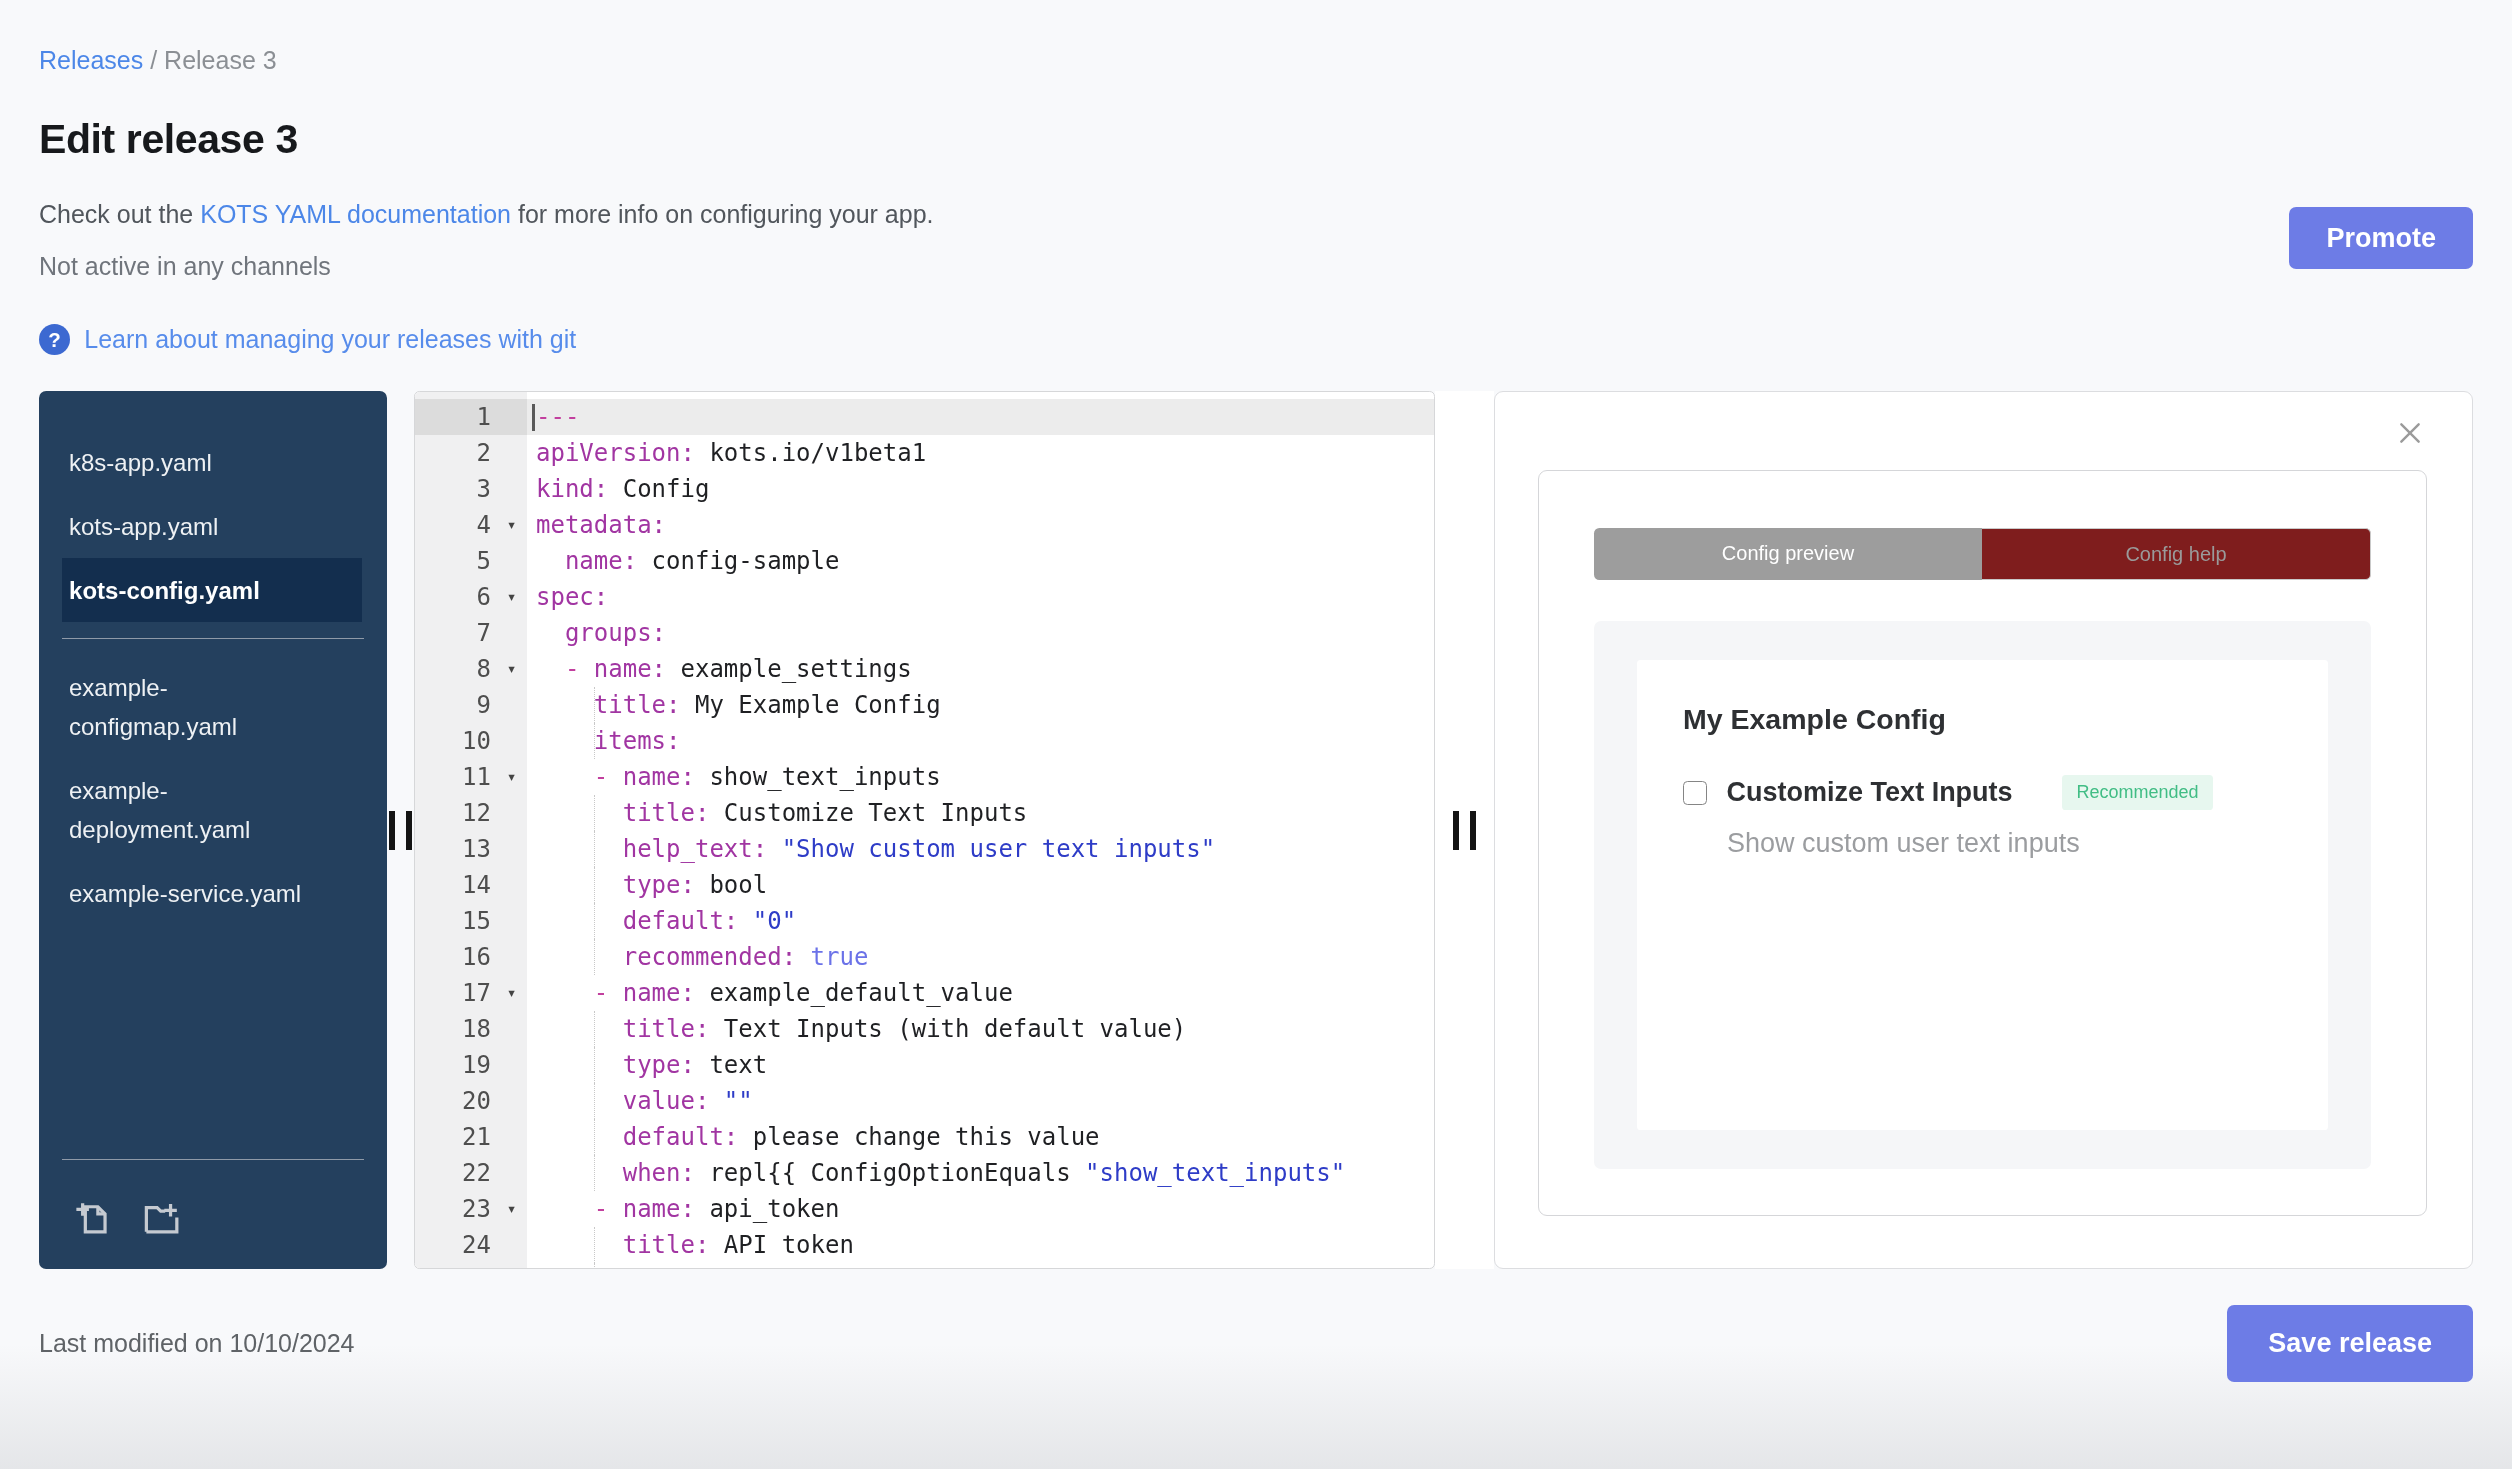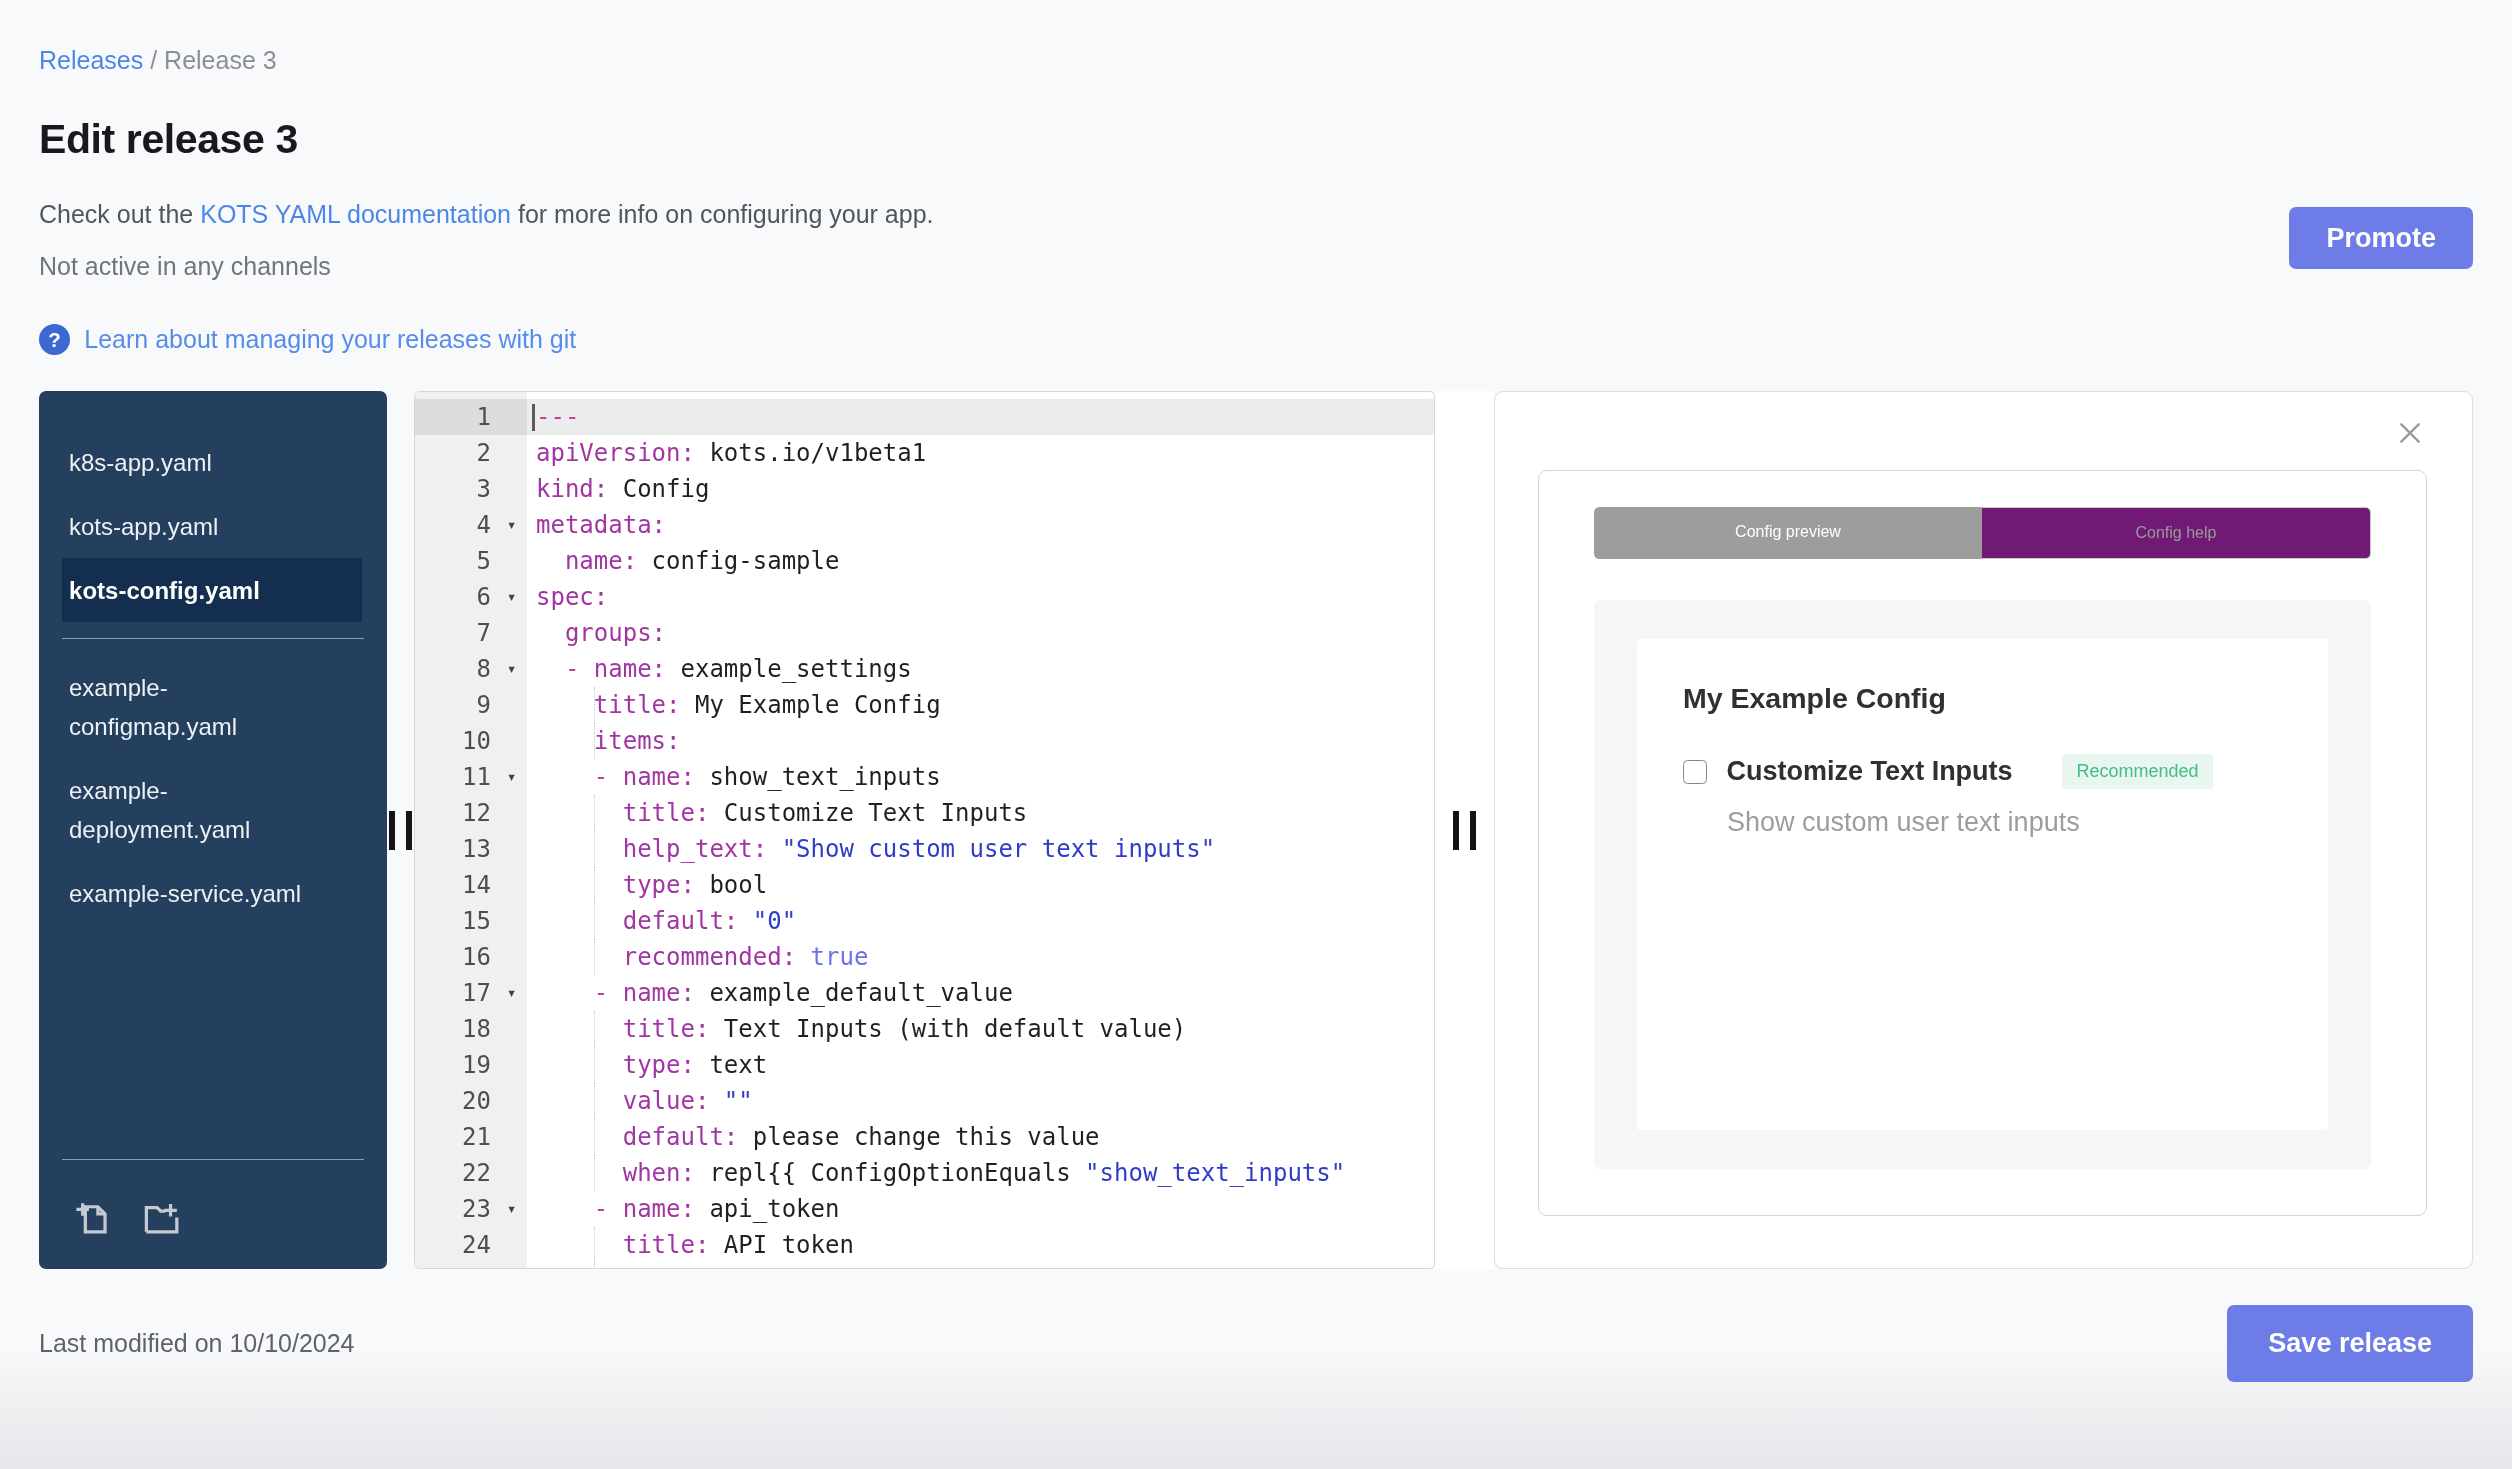--- a/index.html
+++ b/index.html
@@ -74,24 +74,24 @@
   .tk-str  { color:var(--ystr,#2e3cc7); }
   .tk-bool { color:var(--ybool,#6b72e8); }
 
   
   .panel { width:979px; background:#fff; border:0.9px solid #dcdde0; border-radius:9px;
     position:relative; padding:78px 45px 52px 43px; display:flex; flex-direction:column; flex-shrink:0; }
   .close-x { position:absolute; top:25px; right:46px; width:32px; height:32px; cursor:pointer; }
   .inner-box { flex:1; border:0.9px solid #d5d6d9; border-radius:9px;
     padding:36px 55px 46px; display:flex; flex-direction:column; min-height:0; }
   .tabs { display:flex; flex-shrink:0; }
-  .tab { flex:1; height:52px; line-height:50px; text-align:center; font-size:16px; cursor:pointer; }
+  .tab { flex:1; height:52px; line-height:50px; text-align:center; font-size:20px; cursor:pointer;margin-top:21px; }
   .tab.active { background:var(--tabgray,#9d9d9d); color:#fff; border-radius:5.3px 0 0 5.3px; }
   .tab.inactive { border:0.9px solid #c9c9c9; border-left:none; border-radius:0 5.3px 5.3px 0;
-    color:#9a9a9a; background:#701a75; }
+    color:#9a9a9a; background:#7f1d1d; }
   .graybox { margin-top:41px; flex:1; background:#f5f6f8; border-radius:7.1px;
     padding:39px 43px; display:flex; min-height:0; }
   .config-card { flex:1; background:#fff; border-radius:3.6px; padding:43px 46px; }
   .config-card h3 { margin:0 0 39px; font-size:28.5px; color:#2e3033; font-weight:bold; }
   .cb-row { display:flex; align-items:center; gap:19.6px; }
   .checkbox { width:24px; height:24px; border:1.8px solid #858585; border-radius:4.5px;
     background:#fff; cursor:pointer; flex-shrink:0; }
   .cb-label { font-size:27px; font-weight:bold; color:#2e3033; }
   .badge { margin-left:30px; background:var(--badgebg,#e7f7ef); color:var(--badge,#41bd85);
     font-size:18px; padding:7.1px 14.3px; border-radius:3.6px; }

